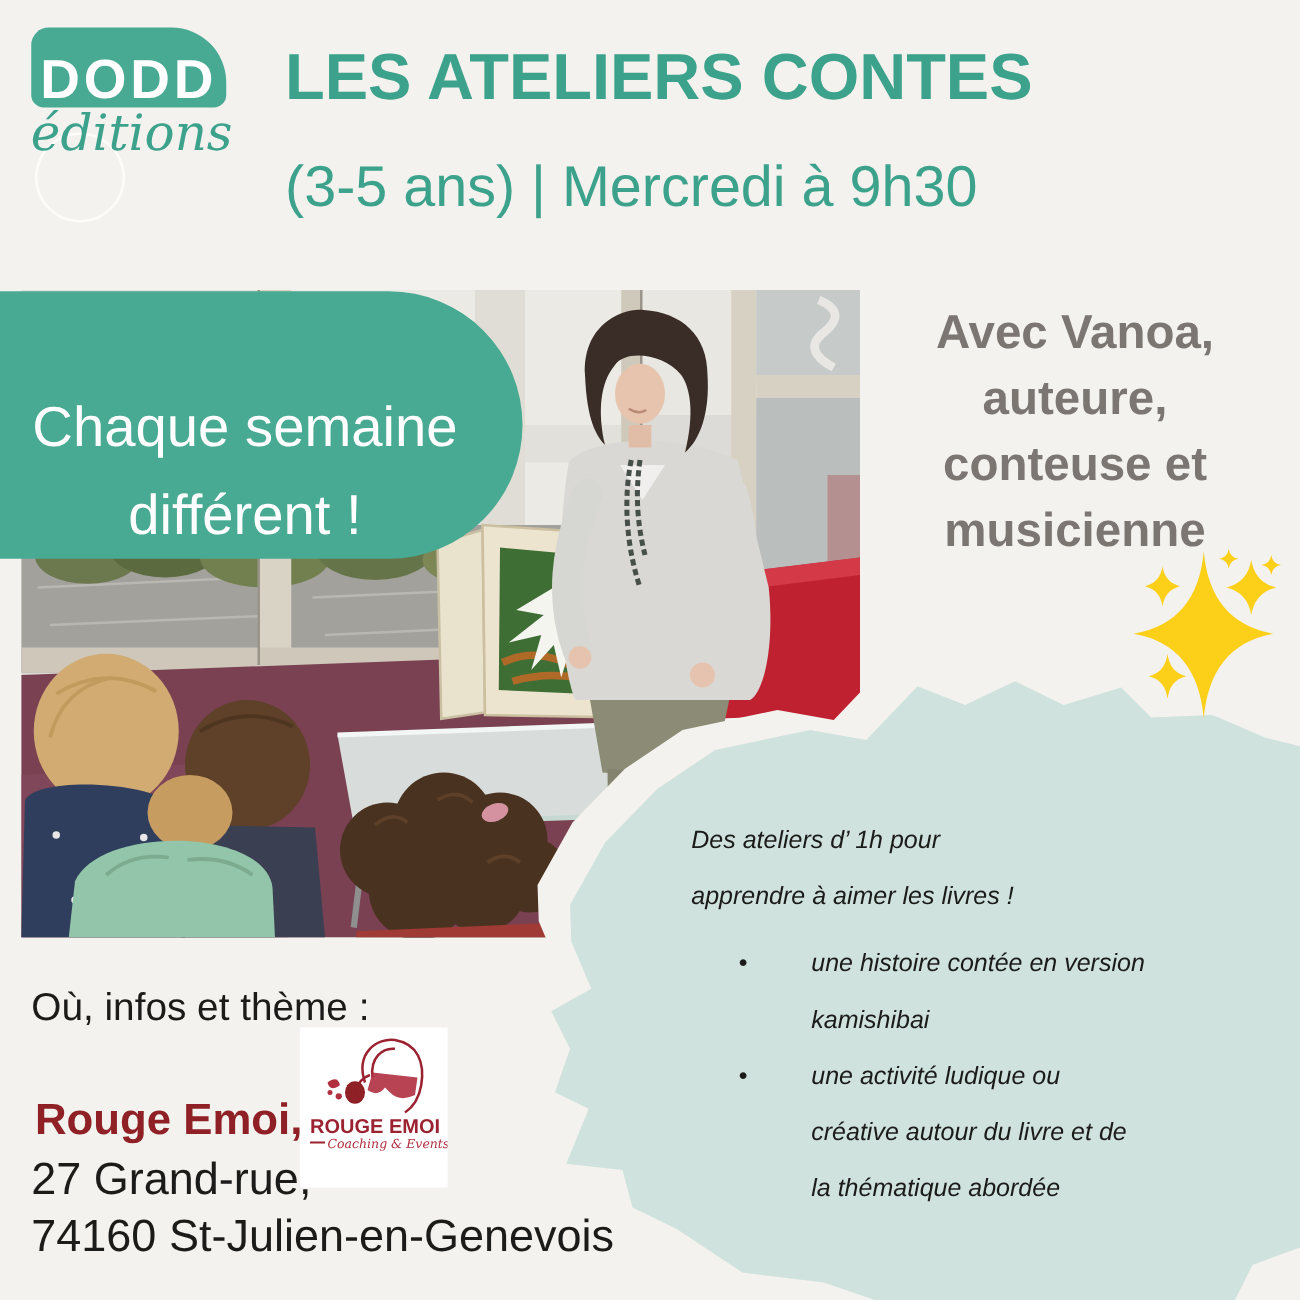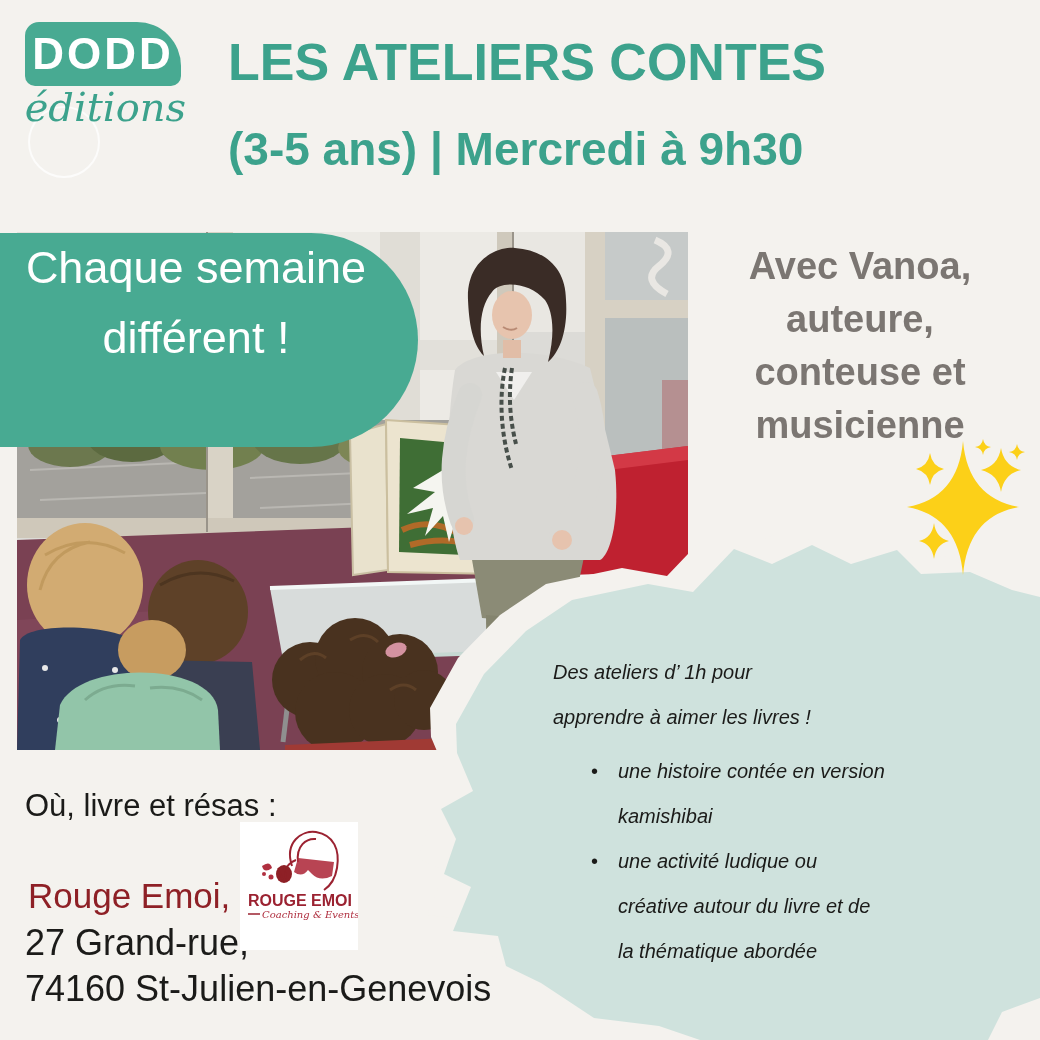--- a/index.html
+++ b/index.html
@@ -7,52 +7,52 @@
     --yellow:#fcd018; --darkred:#8e2026; --gray:#7b7672; --ink:#1b1b19;
   }
   html,body{margin:0;padding:0;background:#888;}
   #poster{position:relative;width:1040px;height:1040px;background:var(--bg);
           overflow:hidden;font-family:"Liberation Sans",sans-serif;}
   #poster *{box-sizing:border-box;}
 
   
   .dodd-logo{position:absolute;left:25px;top:22px;width:156px;height:64px;
     background:var(--accent-box);border-radius:14px 44px 10px 10px;
-    display:flex;align-items:center;justify-content:center;}
+    display:flex;align-items:flex-end;justify-content:center;}
   .dodd-logo span{color:#fff;font-size:44px;font-weight:bold;letter-spacing:3px;line-height:1;}
   .dodd-circle{position:absolute;left:28px;top:106px;width:72px;height:72px;border-radius:50%;
     border:2px solid rgba(255,255,255,.75);}
   .dodd-tagline{position:absolute;left:20px;top:84px;width:166px;text-align:right;
     font-family:"DejaVu Serif",serif;font-style:italic;font-size:40px;color:var(--accent);}
   .title{position:absolute;left:228px;top:36px;width:790px;color:var(--accent);
     font-size:52px;font-weight:bold;letter-spacing:0px;line-height:1;}
   .subtitle{position:absolute;left:228px;top:126px;width:790px;color:var(--accent);
-    font-size:46px;font-weight:bold;line-height:1;}
+    font-size:46px;font-weight:normal;line-height:1;}
 
   
   .badge{position:absolute;left:0;top:233px;width:418px;height:214px;
     background:var(--accent-box);border-radius:0 107px 107px 0;
-    display:flex;flex-direction:column;justify-content:flex-start;align-items:center;
+    display:flex;flex-direction:column;justify-content:flex-end;align-items:center;
     color:#fff;font-size:45px;line-height:70px;text-align:center;padding-right:26px;}
 
   
   .presenter{position:absolute;left:720px;top:240px;width:280px;text-align:center;
     color:var(--gray);font-size:38px;font-weight:bold;line-height:53px;}
 
   
   .burst-text{position:absolute;left:553px;top:650px;width:478px;color:var(--ink);
     font-style:italic;font-size:20px;line-height:45px;}
   .burst-text .bullets{margin-top:9px;}
   .bullet{display:flex;}
   .bullet .dot{width:27px;margin-left:38px;flex:none;font-style:normal;}
-  .bullet .bl{flex:1;}
+  .bullet .bl{flex:1;margin-left:31px;}
 
   
   .contact-heading{position:absolute;left:25px;top:788px;font-size:31px;color:var(--ink);}
-  .venue{position:absolute;left:28px;top:876px;font-size:35px;font-weight:normal;color:var(--darkred);}
+  .venue{position:absolute;left:28px;top:876px;font-size:35px;font-weight:bold;color:var(--darkred);}
   .address{position:absolute;left:25px;top:920px;font-size:36px;color:var(--ink);line-height:46px;}
   .re-logo{position:absolute;left:240px;top:822px;width:118px;height:128px;background:#fff;}
 
   svg{position:absolute;display:block;}
   .mint-poly{fill:var(--mint);}
   .under-poly{fill:var(--bg);}
 </style>
 </head>
 <body>
 
@@ -236,21 +236,21 @@
           <span class="dot">•</span>
           <div class="bl">
             <div>une activité ludique ou</div>
             <div>créative autour du livre et de</div>
             <div>la thématique abordée</div>
           </div>
         </div>
       </div>
   </div>
 
-  <div class="contact-heading">Où, livre et résas :</div>
+  <div class="contact-heading">Où, infos et thème :</div>
   <div class="venue">Rouge Emoi,</div>
   <div class="address">
       <div>27 Grand-rue,</div>
       <div>74160 St-Julien-en-Genevois</div>
     </div>
 
   <div class="re-logo">
     <svg width="118" height="104" viewBox="0 0 118 104">
       <rect width="118" height="104" fill="#ffffff"></rect>
       <g stroke="#9b2231" fill="none" stroke-width="2">

